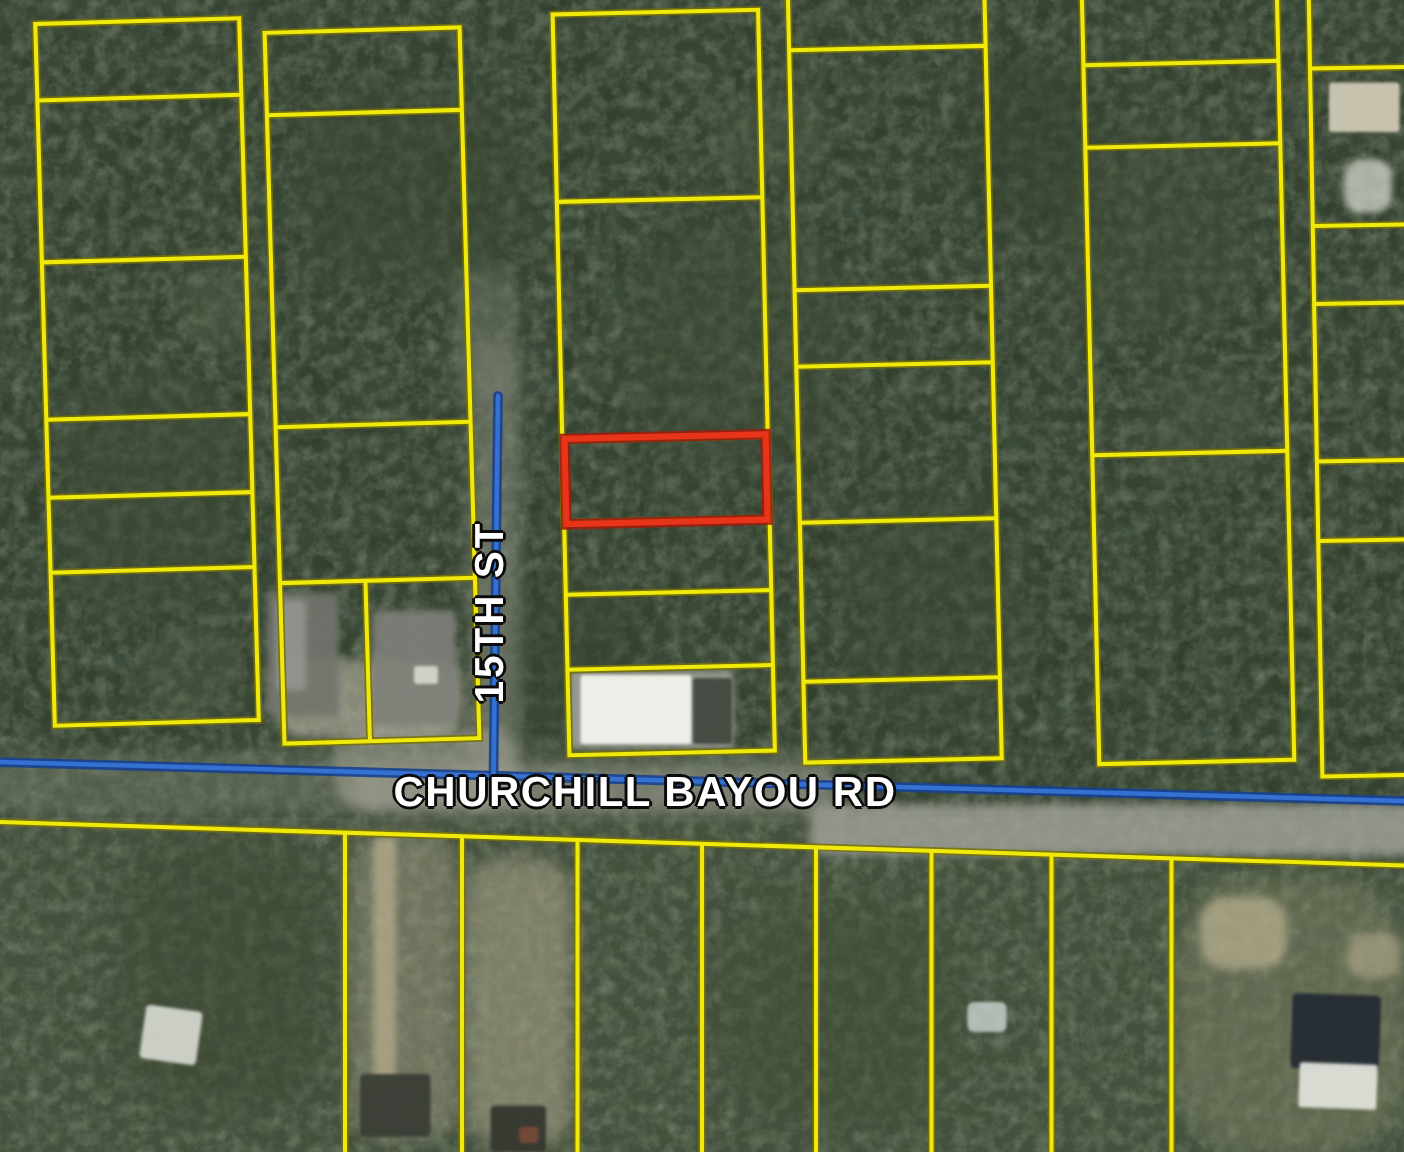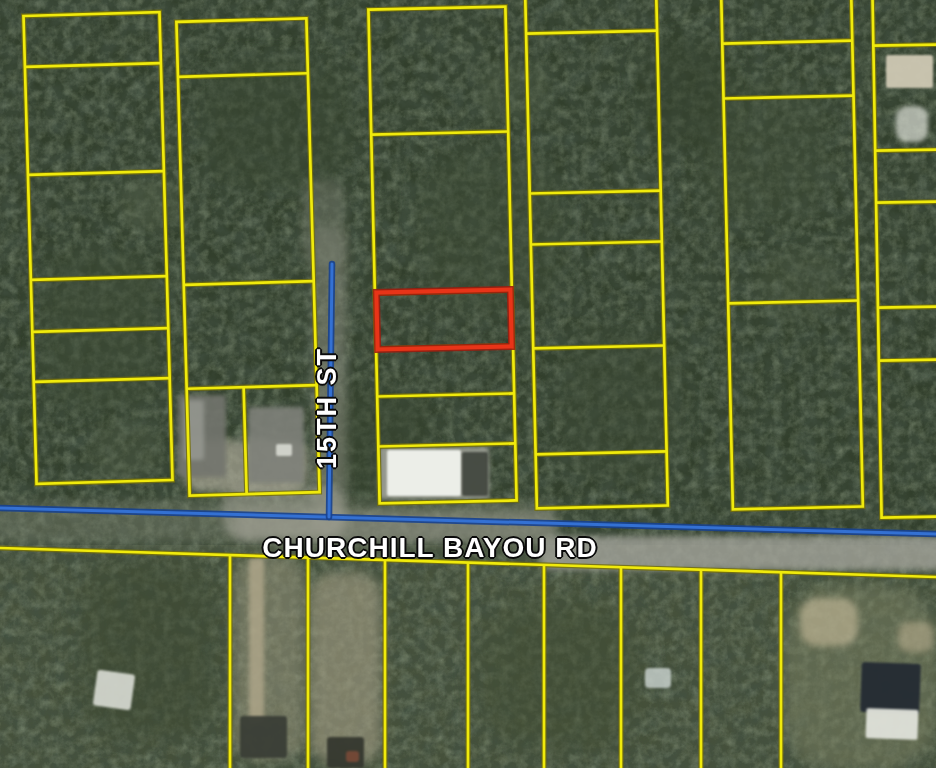--- a/index.html
+++ b/index.html
@@ -16,21 +16,21 @@
   .road-core{fill:none;stroke:#3471d3;stroke-width:3;stroke-linecap:round;}
   .sel-edge{fill:none;stroke:#9c1d0e;stroke-width:7;opacity:.9;}
   .sel-core{fill:none;stroke:#e83418;stroke-width:4;}
   .road-label{
     position:absolute;
     color:#fff;font-weight:700;white-space:nowrap;
     transform:translate(-50%,-50%);
     text-shadow:-2px 0 0 #0b0b0b,2px 0 0 #0b0b0b,0 -2px 0 #0b0b0b,0 2px 0 #0b0b0b,
                 -1px -1px 0 #0b0b0b,1px -1px 0 #0b0b0b,-1px 1px 0 #0b0b0b,1px 1px 0 #0b0b0b;
   }
-  .road-label.horizontal{font-size:28px;letter-spacing:1px;margin-top:20px;}
+  .road-label.horizontal{font-size:28px;letter-spacing:1px;}
   .road-label.vertical{font-size:27px;letter-spacing:2px;transform:translate(-50%,-50%) rotate(-90deg);}
 </style>
 </head>
 <body>
 
 <div class="map-viewport">
   <svg id="map-svg" viewBox="0 0 936 768">
     <defs>
       <filter id="noiseDark" x="-5%" y="-5%" width="110%" height="110%">
         <feTurbulence type="fractalNoise" baseFrequency="0.06" numOctaves="4" seed="11" result="n"></feTurbulence>

